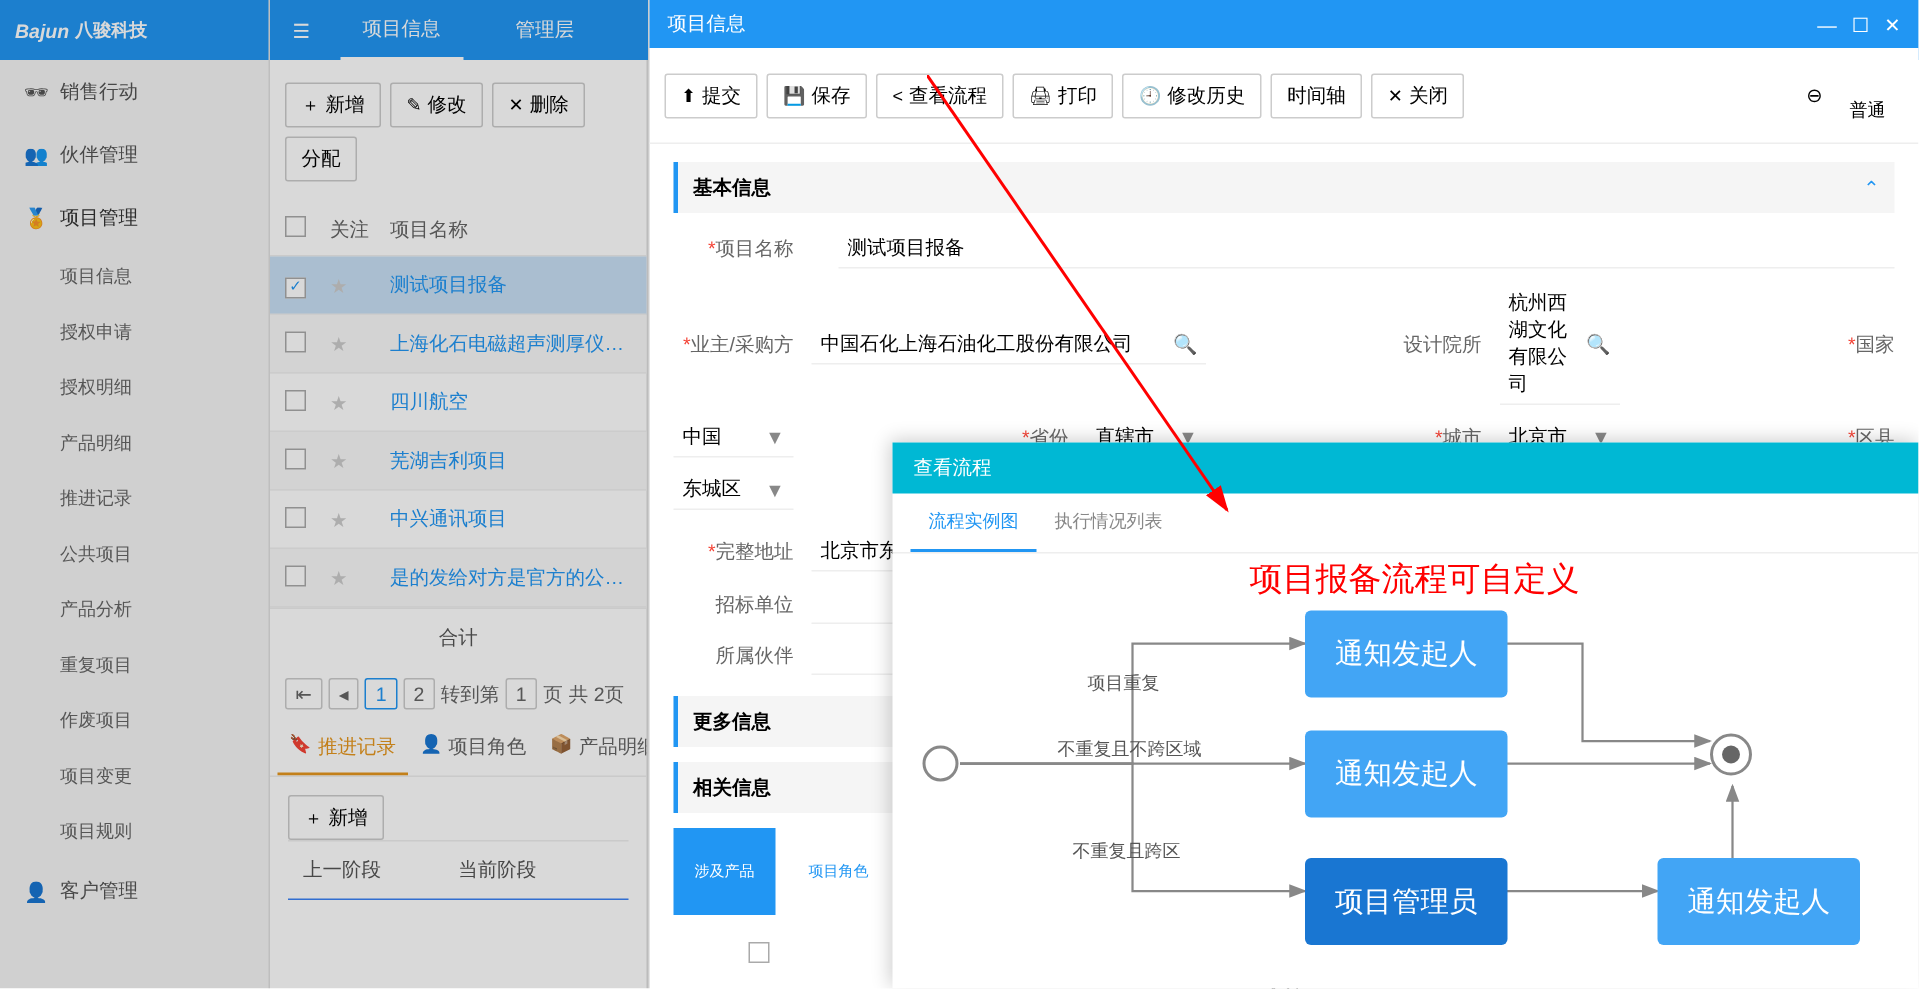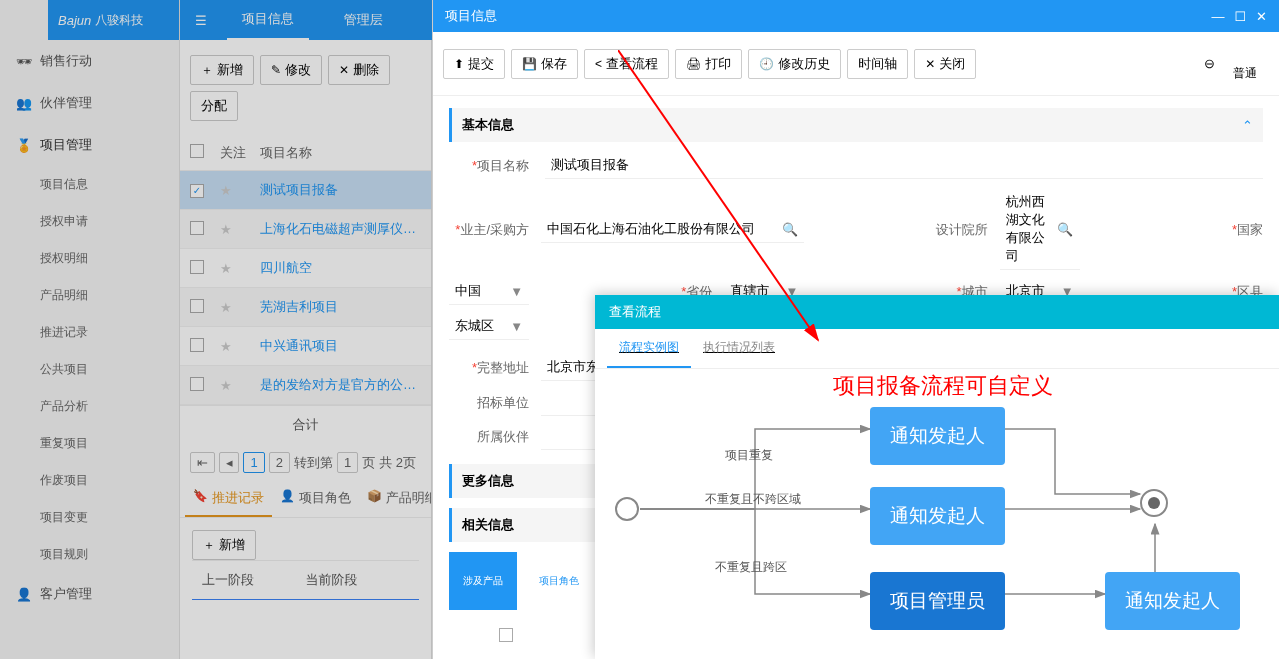--- a/index.html
+++ b/index.html
@@ -1,20 +1,20 @@
 <!DOCTYPE html>
 <html><head>
 <meta charset="utf-8">
 <style>
 * { margin: 0; padding: 0; box-sizing: border-box; font-family: "Microsoft YaHei", Arial, sans-serif; font-size: 13px; }
 body { width: 1279px; height: 659px; overflow: hidden; background: #fff; position: relative; }
 
 
 .sidebar { position: absolute; left: 0; top: 0; width: 180px; height: 659px; background: #f5f5f5; border-right: 1px solid #e0e0e0; }
-.logo { height: 40px; background: #2196f3; display: flex; align-items: center; padding: 0 10px; color: #fff; font-weight: normal; font-style: italic; margin-left: 48px; }
+.logo { height: 40px; background: #2196f3; display: flex; align-items: center; padding: 0 10px; color: #fff; font-weight: bold; font-style: italic; }
 .logo span:last-child { font-style: normal; font-size: 12px; margin-left: 4px; }
 .nav-section { padding: 12px 16px; color: #555; cursor: pointer; display: flex; align-items: center; gap: 8px; }
 .nav-section.active { color: #333; font-weight: 500; }
 .nav-sub { padding: 10px 16px 10px 40px; color: #666; cursor: pointer; font-size: 12px; }
 .nav-icon { width: 16px; display: inline-block; }
 
 
 .topbar { position: absolute; left: 180px; top: 0; right: 0; height: 40px; background: #2196f3; display: flex; align-items: center; padding: 0 15px; gap: 20px; color: #fff; }
 .topbar .hamburger { cursor: pointer; }
 .topbar .tab { padding: 10px 15px; cursor: pointer; }
@@ -53,31 +53,31 @@
 .rp-toolbar { padding: 10px; display: flex; gap: 6px; border-bottom: 1px solid #eee; align-items: center; }
 .rp-toolbar .spacer { flex: 1; }
 .pill { border-radius: 10px; padding: 3px 12px; font-size: 12px; margin-top: 20px; }
 .rp-body { padding: 12px 16px; }
 .section-bar { background: #f5f5f5; border-left: 3px solid #2196f3; padding: 8px 10px; margin-bottom: 10px; display:flex; justify-content: space-between; align-items:center; }
 .form-grid { display: grid; grid-template-columns: 80px 1fr 80px 1fr 80px 1fr; gap: 8px 12px; align-items: center; margin-bottom: 14px; }
 .form-label { text-align: right; color: #666; font-size: 12px; }
 .form-label .req { color: #f44336; }
 .form-val { padding: 4px 6px; font-size: 12px; display:flex; align-items:center; justify-content:space-between; border-bottom:1px solid #eee; min-height: 26px; }
 .form-grid .span5 { grid-column: 2 / 7; }
-.row1 { display: grid; grid-template-columns: 80px 1fr; gap: 8px 16px; align-items: center; margin-bottom: 10px; }
+.row1 { display: grid; grid-template-columns: 80px 1fr; gap: 8px 30px; align-items: center; margin-bottom: 10px; }
 .srch { color: #2196f3; cursor: pointer; }
 .caret { color: #888; cursor: pointer; }
 .panel-tabs { display: flex; gap: 8px; margin-bottom: 8px; }
 .ptab { background: #2196f3; color: #fff; padding: 22px 14px; cursor: pointer; font-size: 10px; }
 .ptab.inactive { background: transparent; color: #2196f3; }
 
 
 .flow-popup { position: absolute; left: 595px; top: 295px; right: 0; bottom: 0; background: #fff; z-index: 50; box-shadow: -2px -2px 12px rgba(0,0,0,0.2); }
 .fp-title { background: #00b8d4; color: #fff; padding: 8px 14px; }
-.fp-tabs { display: flex; border-bottom: 1px solid #eee; padding: 0 12px; text-decoration: underline; }
+.fp-tabs { display: flex; border-bottom: 1px solid #eee; padding: 0 12px; }
 .fp-tab { padding: 10px 12px; cursor: pointer; color: #888; font-size: 12px; }
 .fp-tab.active { color: #2196f3; border-bottom: 2px solid #2196f3; }
 .fp-canvas { position: relative; height: 280px; }
 .fp-annotation { position: absolute; color: #ff0000; font-size: 22px; font-weight: 500; }
 .flow-svg { position: absolute; top: 0; left: 0; width: 100%; height: 100%; }
 .flow-node { position: absolute; background: #42a5f5; color: #fff; padding: 16px 20px; border-radius: 4px; font-size: 19px; text-align: center; }
 .flow-node.dark { background: #1976d2; }
 .flow-label { position: absolute; font-size: 12px; color: #555; }
 .flow-circle { position: absolute; width: 24px; height: 24px; border: 2px solid #888; border-radius: 50%; }
 .flow-end { position: absolute; width: 28px; height: 28px; border: 2px solid #888; border-radius: 50%; display:flex; align-items:center; justify-content:center; }

